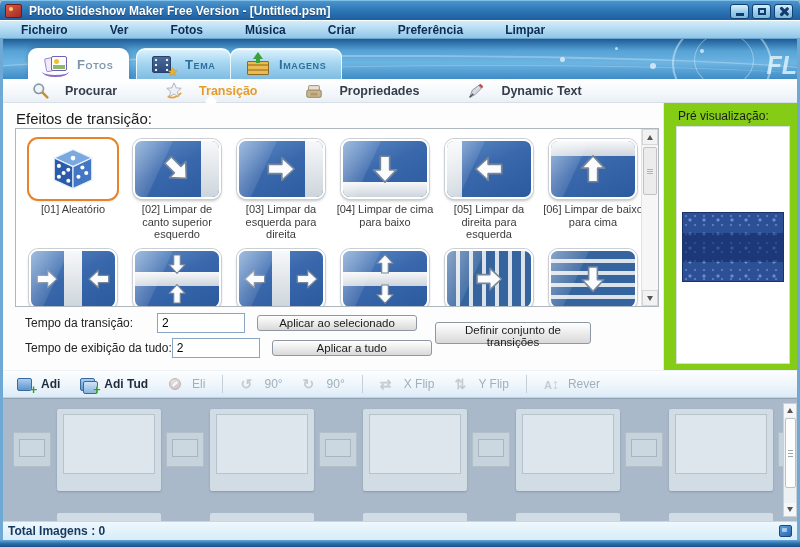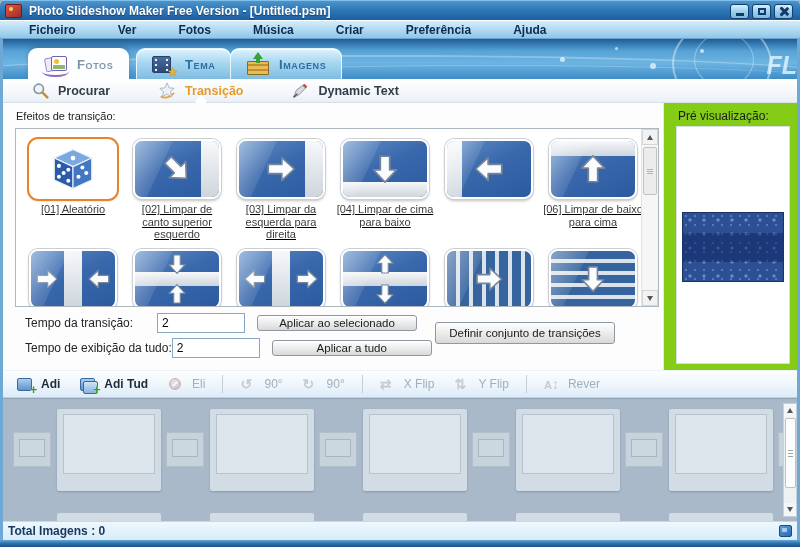--- a/index.html
+++ b/index.html
@@ -19,21 +19,21 @@
     display:flex;align-items:center;justify-content:center;cursor:default;}
   .wg-minimize{width:8px;height:3px;background:#123a6a;margin-top:6px;}
   .wg-maximize{width:8px;height:7px;border:2px solid #123a6a;box-sizing:border-box;}
   .wg-close{position:relative;width:9px;height:9px;}
   .wg-close::before,.wg-close::after{content:'';position:absolute;left:3.5px;top:-1px;width:2.5px;height:11px;background:#123a6a;border-radius:1px;}
   .wg-close::before{transform:rotate(45deg);} .wg-close::after{transform:rotate(-45deg);}
 
   
   .menubar{position:absolute;left:0;top:21px;width:800px;height:18px;
     background:linear-gradient(180deg,#d4ecfa 0%,#aed9f1 55%,#8fc6e8 100%);
-    border-bottom:1px solid #6ba3cc;display:flex;align-items:center;padding-left:8px;box-sizing:border-box;text-align:right;}
+    border-bottom:1px solid #6ba3cc;display:flex;align-items:center;padding-left:0;box-sizing:border-box;text-align:right;}
   .menu-item{font-size:12px;font-weight:bold;color:#0c2c54;padding:0 21px;cursor:default;}
 
   
   .tabstrip{position:absolute;left:0;top:39px;width:800px;height:40px;overflow:hidden;
     background:linear-gradient(180deg,#1d5d97 0%,#57a3d6 30%,#6cb4e2 60%,#3f8cc6 100%);}
   .deco-swoosh1{position:absolute;left:-60px;right:-40px;top:16px;height:40px;border-top:2px solid rgba(255,255,255,.28);border-radius:50%;}
   .deco-swoosh2{position:absolute;left:120px;right:-60px;top:26px;height:34px;border-top:1px solid rgba(255,255,255,.22);border-radius:50%;}
   .deco-circle1{position:absolute;right:28px;top:-18px;width:96px;height:82px;border:2px solid rgba(235,250,255,.45);border-radius:50%;}
   .deco-circle2{position:absolute;right:46px;top:-6px;width:58px;height:52px;border:1px solid rgba(235,250,255,.4);border-radius:50%;}
   .deco-fl{position:absolute;right:3px;top:12px;font-size:25px;font-weight:bold;font-style:italic;color:rgba(225,245,255,.8);}
@@ -59,30 +59,30 @@
   
   .crate{position:absolute;left:1px;bottom:0;width:20px;height:12px;border:1px solid #8a6a20;border-radius:1px;
     background:repeating-linear-gradient(0deg,#e8bc54 0 3px,#c09030 3px 5px);}
   .up-arrow{position:absolute;left:7px;top:-2px;width:0;height:0;border-left:5px solid transparent;border-right:5px solid transparent;border-bottom:7px solid #3aa03a;}
   .up-stem{position:absolute;left:10px;top:4px;width:4px;height:5px;background:#3aa03a;}
 
   
   .subtabs{position:absolute;left:0;top:79px;width:800px;height:24px;
     background:linear-gradient(180deg,#ffffff 0%,#f2f6fa 70%,#e9eff5 100%);
     border-bottom:1px solid #d7e0e8;display:flex;align-items:center;padding-left:32px;gap:48px;box-sizing:border-box;}
-  .subtab{display:flex;align-items:center;gap:9px;font-size:12.5px;font-weight:bold;color:#333e4a;cursor:default;position:relative;height:100%;}
+  .subtab{display:flex;align-items:center;gap:16px;font-size:12.5px;font-weight:bold;color:#333e4a;cursor:default;position:relative;height:100%;}
   .subtab.active{color:#e79b28;}
   .subtab.active::after{content:'';position:absolute;left:50%;bottom:-5px;width:9px;height:9px;background:#fff;
     border-right:1px solid #cdd6de;border-bottom:1px solid #cdd6de;transform:translateX(-50%) rotate(45deg);}
 
   
   .content{position:absolute;left:0;top:103px;width:800px;height:267px;background:#fdfdfe;}
-  .fx-heading{position:absolute;left:16px;top:7px;font-size:11px;color:#1c1c1c;}
+  .fx-heading{position:absolute;left:16px;top:7px;font-size:15px;color:#1c1c1c;}
   .fx-box{position:absolute;left:15px;top:25px;width:644px;height:179px;border:1px solid #aeb6be;background:#fff;overflow:hidden;box-sizing:border-box;}
-  .fx-cells{display:grid;grid-template-columns:repeat(6,104px);row-gap:20px;padding:10px 0 0 5px;text-decoration:underline;}
+  .fx-cells{display:grid;grid-template-columns:repeat(6,104px);row-gap:20px;padding:10px 0 0 5px;}
   .fx-cell{display:flex;flex-direction:column;align-items:center;}
   .fx-card{position:relative;width:84px;height:56px;border:2px solid #fff;border-radius:9px;overflow:hidden;flex:none;
     display:flex;align-items:center;justify-content:center;box-sizing:content-box;
     background:linear-gradient(155deg,#5d8cc6 0%,#3a68ac 45%,#2c5a9e 100%);
     box-shadow:0 0 0 1px #c9cfd5,0 2px 3px rgba(0,0,0,.25);}
   .fx-card.selected{box-shadow:0 0 0 2px #e8832a,0 2px 3px rgba(0,0,0,.2);}
   .fx-card.fx-dice{background:#fff;}
   .fx-card.fx-stripes-v{background:repeating-linear-gradient(90deg,#36649f 0 9px,#dbe2e9 9px 13px);}
   .fx-card.fx-stripes-h{background:repeating-linear-gradient(180deg,#36649f 0 8px,#dbe2e9 8px 12px);}
   .sheen{position:absolute;inset:0;pointer-events:none;
@@ -113,21 +113,21 @@
     background:repeating-linear-gradient(0deg,#b4b4b4 0 1px,transparent 1px 2px);}
 
   
   .timing{position:absolute;left:25px;top:210px;}
   .timing-row{display:flex;align-items:center;margin-bottom:5px;}
   .t-label{flex:0 0 132px;font-size:12px;color:#242424;white-space:nowrap;}
   .t-input{width:78px;height:18px;border:1px solid #88a6c4;font-size:12px;padding:0 4px;font-family:"Liberation Sans",sans-serif;}
   .t-btn,.define-btn{height:16px;border:1px solid #8e98a2;border-radius:3px;font-size:11.5px;color:#1c1c1c;
     background:linear-gradient(180deg,#ffffff 0%,#ececec 50%,#d9d9d9 100%);font-family:"Liberation Sans",sans-serif;}
   .t-btn{width:160px;margin-left:12px;}
-  .define-btn{position:absolute;left:435px;top:219px;width:180px;height:22px;}
+  .define-btn{position:absolute;left:435px;top:219px;width:156px;height:22px;}
   
   .preview-col{position:absolute;left:663px;top:0;width:137px;height:267px;background:#84cc16;border-left:1px solid #e2eaf0;box-sizing:border-box;}
   .pv-heading{position:absolute;left:14px;top:6px;font-size:12px;color:#1c1c1c;}
   .pv-panel{position:absolute;left:12px;top:23px;width:114px;height:238px;background:#fff;border:1px solid #d6dee4;box-sizing:border-box;}
   .pv-image{position:relative;width:102px;height:70px;margin:85px auto 0;border:1px solid #1a3468;box-sizing:border-box;overflow:hidden;
     background-color:#2c4f96;
     background-image:radial-gradient(circle at 7px 7px,rgba(140,175,230,.65) 1.2px,transparent 2px),
                      radial-gradient(circle at 3px 3px,rgba(140,175,230,.45) 1px,transparent 1.6px);
     background-size:14px 14px,9px 9px;}
   .pv-band{position:absolute;left:0;right:0;top:30%;height:42%;background:rgba(18,38,96,.55);}
@@ -203,21 +203,21 @@
       </span>
   </div>
 
   <div class="menubar" id="menubar">
       <span class="menu-item">Ficheiro</span>
       <span class="menu-item">Ver</span>
       <span class="menu-item">Fotos</span>
       <span class="menu-item">Música</span>
       <span class="menu-item">Criar</span>
       <span class="menu-item">Preferência</span>
-      <span class="menu-item">Ajuda</span>
+      <span class="menu-item">Limpar</span>
     </div>
 
   <div class="tabstrip" id="tabstrip">
     <i class="deco-swoosh1"></i>
     <i class="deco-swoosh2"></i>
     <i class="deco-circle1"></i>
     <i class="deco-circle2"></i>
     <span class="deco-fl">FL</span>
     <i class="deco-dot" style="left:560px;top:18px;width:5px;height:5px;"></i>
     <i class="deco-dot" style="left:615px;top:8px;width:3px;height:3px;"></i>
@@ -263,20 +263,30 @@
           <svg viewBox="0 0 20 20" width="18" height="18">
             <path d="M3 16 Q10 20 18 12" fill="none" stroke="#f0a030" stroke-width="2"></path>
             <polygon points="10,1 12.4,6.5 18,7 13.8,10.8 15.2,16.5 10,13.4 4.8,16.5 6.2,10.8 2,7 7.6,6.5" fill="#eef0f4" stroke="#a8b0bc" stroke-width="1"></polygon>
           </svg>
         </span>
      <span class="subtab-label">Transição</span>
    </div>
       <div class="subtab">
      <span style="display:inline-flex">
           <svg viewBox="0 0 20 20" width="18" height="18">
+            <rect x="4" y="4" width="12" height="6" rx="1" fill="#e8e0d0" stroke="#9a8a6a"></rect>
+            <rect x="2" y="9" width="16" height="8" rx="1.5" fill="#cbb58e" stroke="#8a7a5a"></rect>
+            <rect x="6" y="12" width="8" height="3" fill="#b09a6e"></rect>
+          </svg>
+        </span>
+     <span class="subtab-label">Propriedades</span>
+   </div>
+      <div class="subtab">
+     <span style="display:inline-flex">
+          <svg viewBox="0 0 20 20" width="18" height="18">
             <path d="M3 17 L6 9 L14 3 L17 6 L9 14 Z" fill="#d8dce2" stroke="#888e98"></path>
             <path d="M14 3 L17 6" stroke="#b05850" stroke-width="3"></path>
             <path d="M3 17 L7 13" stroke="#555" stroke-width="1.5"></path>
           </svg>
         </span>
      <span class="subtab-label">Dynamic Text</span>
    </div>
     </div>
 
   <div class="content">
@@ -342,20 +352,21 @@
           <div class="fx-cell">
      <div class="fx-card fx-arrow-l">
        <i class="band band-left"></i>
               <span class="fx-arrow ">
                 <span class="rot" style="transform:rotate(180deg)"><svg viewBox="0 0 40 40" width="34" height="34">
                     <polygon points="5,14.5 21,14.5 21,6.5 35.5,20 21,33.5 21,25.5 5,25.5" fill="#fbfcfd" stroke="#76869a" stroke-width="2" stroke-linejoin="round"></polygon>
                   </svg></span>
               </span>
               <i class="sheen"></i>
      </div>
+     <div class="fx-label">[05] Limpar da direita para esquerda</div>
    </div>
           <div class="fx-cell">
      <div class="fx-card fx-arrow-u">
        <i class="band band-top"></i>
               <span class="fx-arrow ">
                 <span class="rot" style="transform:rotate(270deg)"><svg viewBox="0 0 40 40" width="34" height="34">
                     <polygon points="5,14.5 21,14.5 21,6.5 35.5,20 21,33.5 21,25.5 5,25.5" fill="#fbfcfd" stroke="#76869a" stroke-width="2" stroke-linejoin="round"></polygon>
                   </svg></span>
               </span>
               <i class="sheen"></i>

